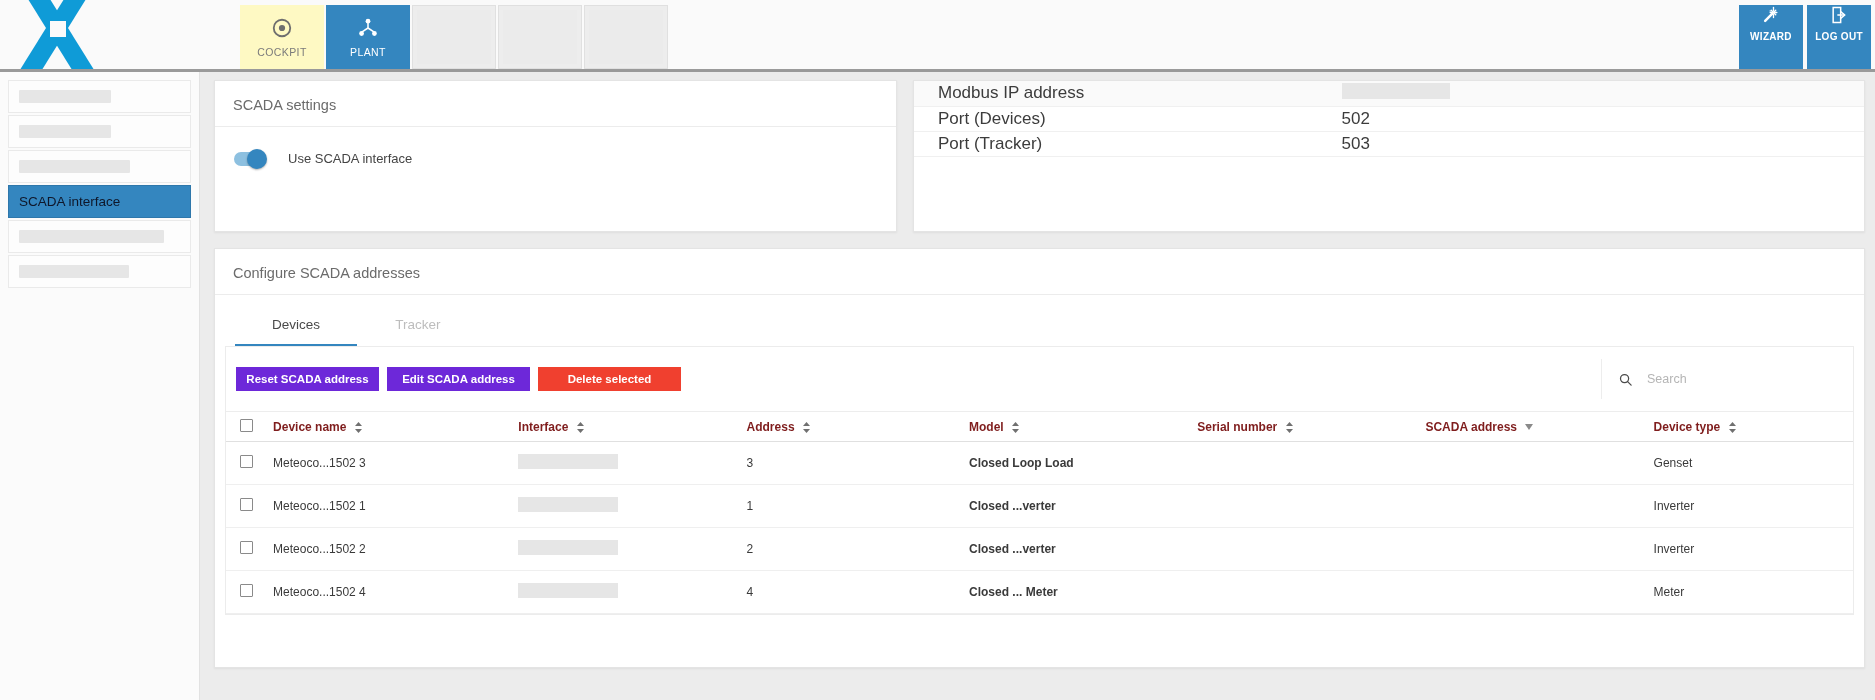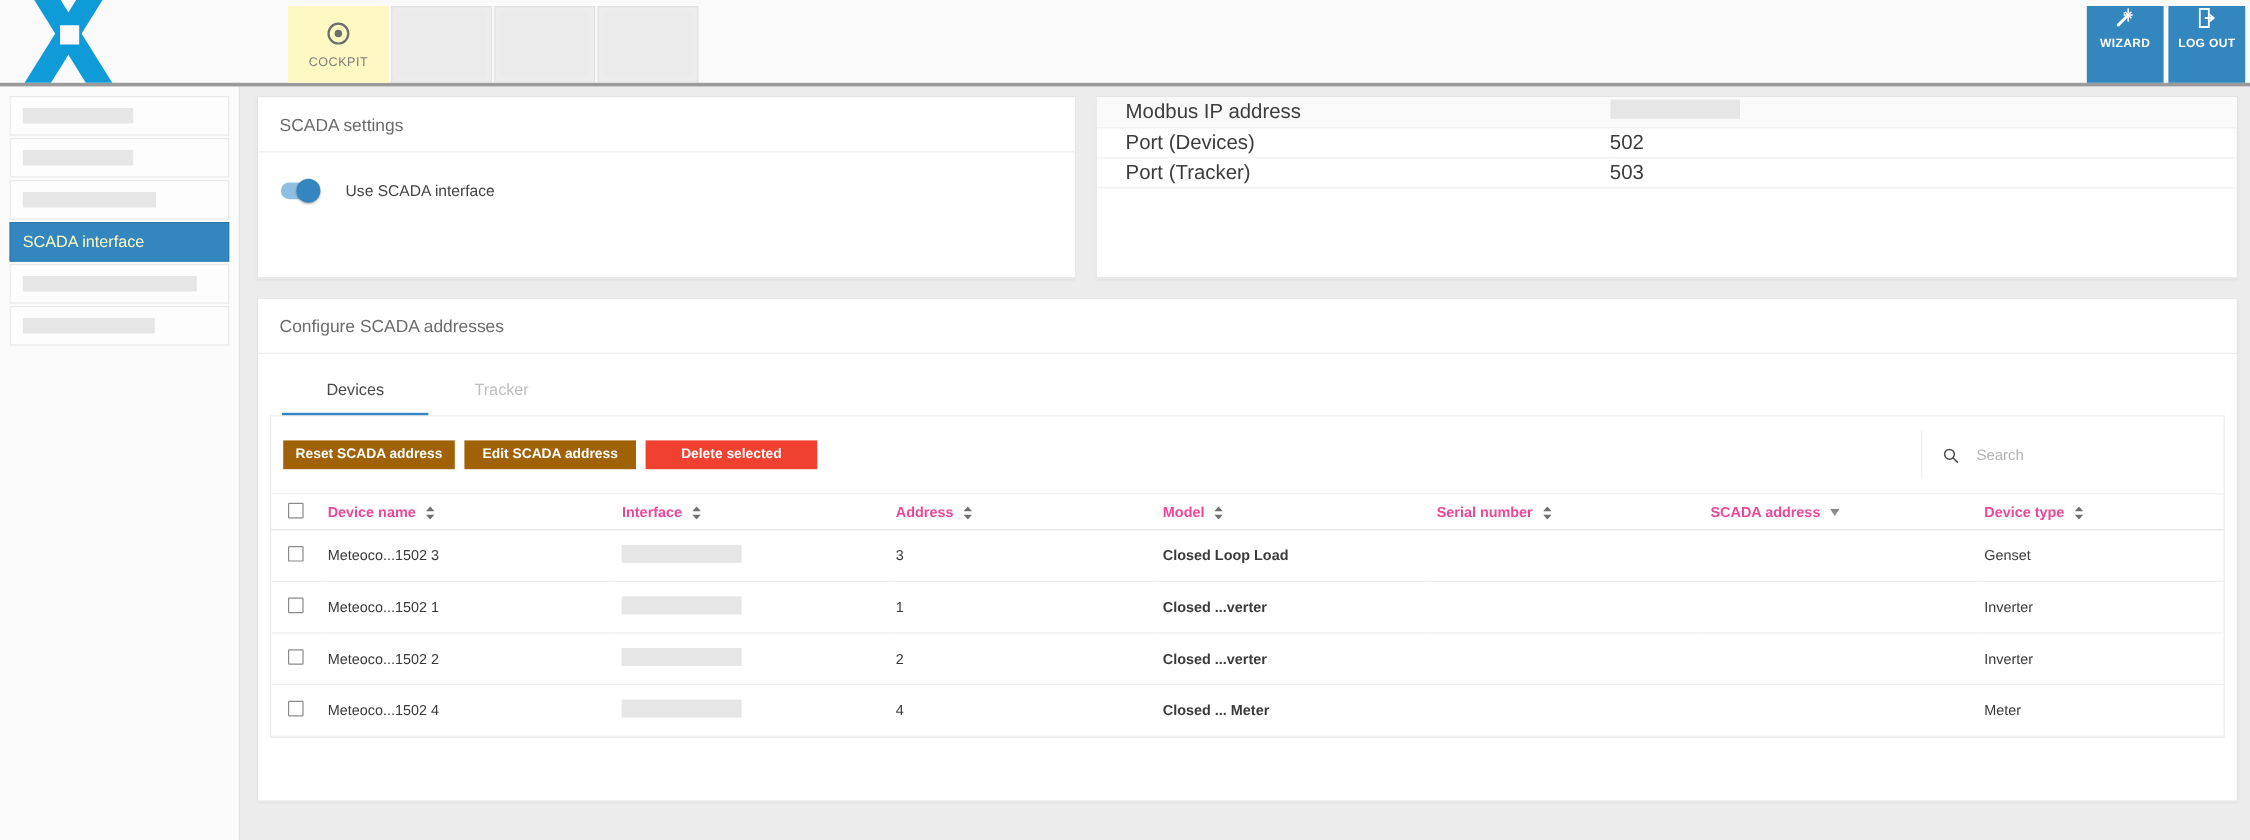--- a/index.html
+++ b/index.html
@@ -79,21 +79,21 @@
     height: 33px; margin-bottom: 2px;
     background: #fdfdfd;
     border: 1px solid #eaeaea;
     display: flex; align-items: center;
     padding-left: 10px;
     cursor: pointer;
   }
   .side-item.active {
     background: #3486bf; border-color: #2e77ab;
   }
-  .side-label { font-size: 13.5px; color: #fef9c3; }
+  .side-label { font-size: 13.5px; color: #0f172a; }
   .redact { background: #e6e6e6; height: 13px; border-radius: 1px; }
 
   
   .main { flex: 1 1 auto; padding: 8px 10px 0 14px; overflow: hidden; }
 
   .row-top { display: flex; gap: 16px; align-items: flex-start; }
 
   .card {
     background: #ffffff;
     border: 1px solid #e4e4e4;
@@ -149,34 +149,34 @@
   .btn-bar {
     display: flex; align-items: center;
     padding: 12px 12px 12px 10px;
   }
   .btn {
     height: 24px; border: none; cursor: pointer;
     color: #fff; font-size: 11.5px; font-weight: 600;
     font-family: "Liberation Sans", sans-serif;
     display: flex; align-items: center; justify-content: center;
   }
-  .btn-blue { background: #a16207; width: 143px; margin-right: 8px; }
+  .btn-blue { background: #6d28d9; width: 143px; margin-right: 8px; }
   .btn-red  { background: #f0402f; width: 143px; }
   .bar-spacer { flex: 1 1 auto; }
 
   .search-box {
     display: flex; align-items: center; gap: 14px;
     border-left: 1px solid #ededed;
     height: 40px; padding: 0 20px 0 16px; min-width: 240px;
   }
   .search-ph { font-size: 12.5px; color: #b5b5b5; }
 
   table.grid { width: 100%; border-collapse: collapse; table-layout: fixed; }
   table.grid th {
-    font-size: 12px; color: #ec4899; font-weight: 700;
+    font-size: 12px; color: #7f1d1d; font-weight: 700;
     text-align: left; height: 30px;
     border-top: 1px solid #ededed;
     border-bottom: 1px solid #e0e0e0;
     padding: 0 6px; white-space: nowrap;
   }
   table.grid td {
     font-size: 12px; color: #3a3a3a;
     height: 43px; padding: 0 6px;
     border-bottom: 1px solid #efefef;
     white-space: nowrap; overflow: hidden;
@@ -215,20 +215,31 @@
   <div class="tabs">
 
     <div class="tab">
       <svg class="tab-icon" viewBox="0 0 24 24">
         <circle cx="12" cy="12" r="9" fill="none" stroke="#6e6e6e" stroke-width="2"></circle>
         <circle cx="12" cy="12" r="3.4" fill="#6e6e6e"></circle>
       </svg>
       <span class="tlabel">COCKPIT</span>
     </div>
 
+    <div class="tab active">
+      <svg class="tab-icon" viewBox="0 0 24 24">
+        <circle cx="12" cy="4.5" r="2.6" fill="#ffffff"></circle>
+        <circle cx="5" cy="18" r="2.6" fill="#ffffff"></circle>
+        <circle cx="19" cy="18" r="2.6" fill="#ffffff"></circle>
+        <line x1="12" y1="6.5" x2="12" y2="12" stroke="#ffffff" stroke-width="1.7"></line>
+        <line x1="12" y1="12" x2="5.6" y2="16.2" stroke="#ffffff" stroke-width="1.7"></line>
+        <line x1="12" y1="12" x2="18.4" y2="16.2" stroke="#ffffff" stroke-width="1.7"></line>
+      </svg>
+      <span class="tlabel">PLANT</span>
+    </div>
 
     <div class="tab blank">
         <div class="blank-fill"></div>
       </div>
     <div class="tab blank">
         <div class="blank-fill"></div>
       </div>
     <div class="tab blank">
         <div class="blank-fill"></div>
       </div>

